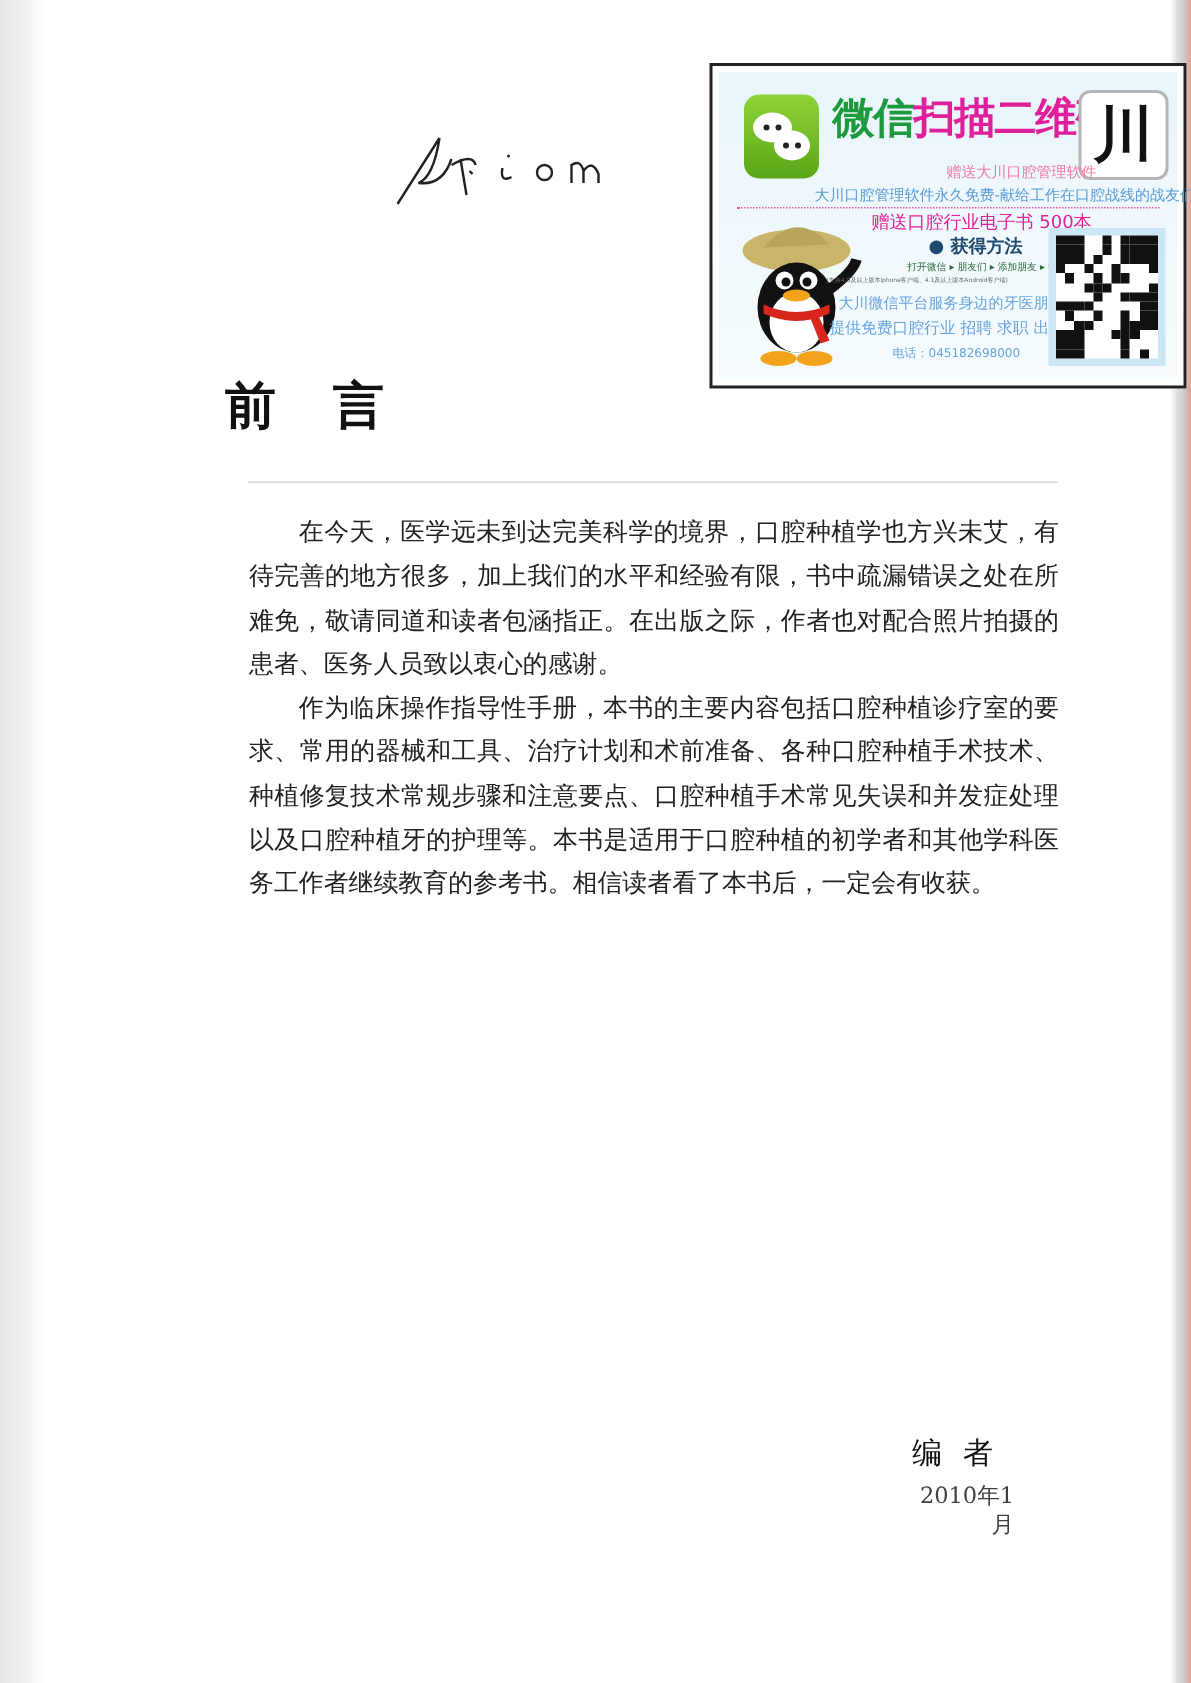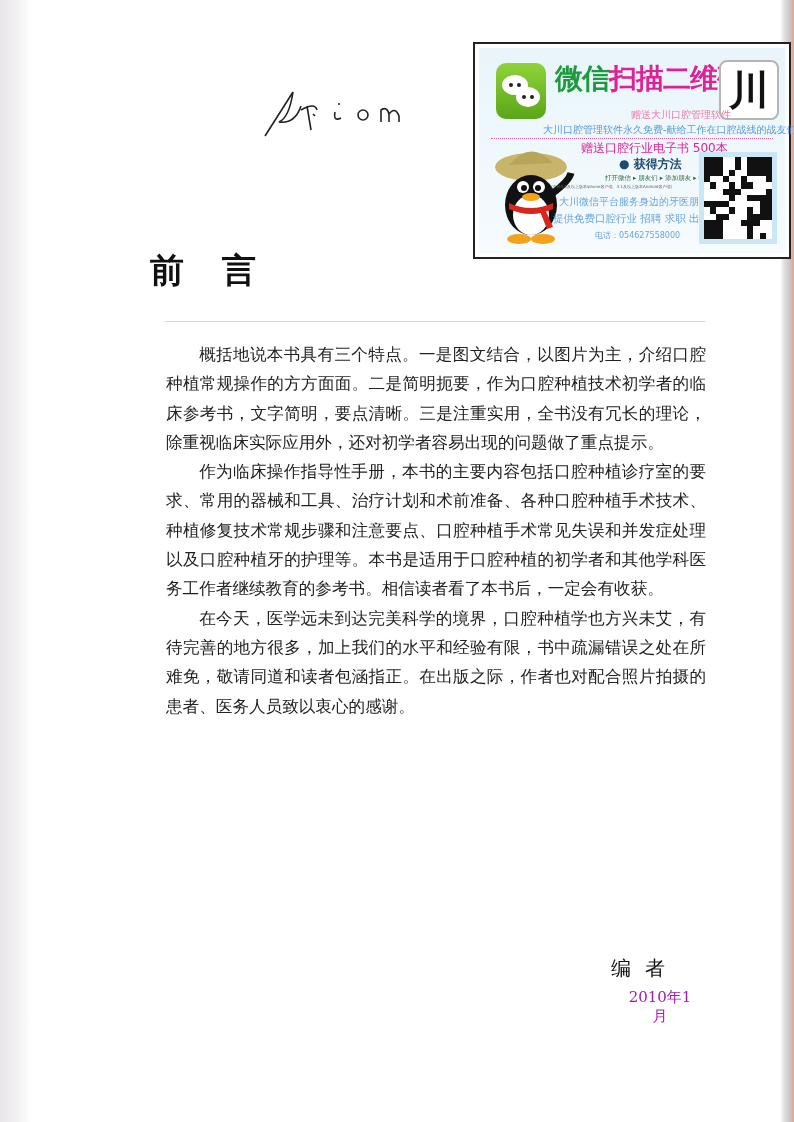--- a/index.html
+++ b/index.html
@@ -70,27 +70,27 @@
     }
     .rule {
       position:absolute; left:165px; top:321px; width:540px; border-top:1px solid #d8d8d8;
     }
     .content {
       position:absolute; left:166px; top:340px; width:540px;
       font-size:16.6px; line-height:29.3px; text-align:justify;
     }
     .content p { margin:0; text-indent:2em; }
     .sign-off {
-      position:absolute; left:592px; top:955px; width:100px; text-align:center;
+      position:absolute; left:576px; top:955px; width:100px; text-align:right;
     }
     .editor {
       font-family:"DejaVu Sans", sans-serif; font-size:20px; letter-spacing:14px; color:#111;
       padding-left:6px;
     }
-    .date { font-size:15px; margin-top:6px; color:#a21caf;margin-left:36px; }
+    .date { font-size:15px; margin-top:6px; color:#404040;margin-left:36px; }
   </style>
 </head>
 <body>
 
 <div class="left-shade"></div>
 <div class="right-edge"></div>
 
 <svg class="signature" viewBox="0 0 170 60">
   <path d="M10 48 L38 4 M38 4 Q34 30 24 34 Q40 36 46 18 M46 22 Q60 14 62 22 M52 18 L56 42 M58 26 L60 28" stroke="#222" stroke-width="1.6" fill="none"></path>
   <path d="M80 24 Q78 34 86 30" stroke="#222" stroke-width="1.6" fill="none"></path>
@@ -133,21 +133,21 @@
       <path d="M62 50 Q78 38 80 30" stroke="#111" stroke-width="7" fill="none"></path>
       <ellipse cx="28" cy="96" rx="12" ry="5" fill="#f3a21b"></ellipse>
       <ellipse cx="52" cy="96" rx="12" ry="5" fill="#f3a21b"></ellipse>
     </svg>
     <div class="ad-line" style="top:92px;font-size:12px;color:#e0209a;left:84px;right:0;text-align:left;padding-left:18px;">赠送口腔行业电子书  500本</div>
     <div class="ad-line" style="top:108px;font-size:12px;font-weight:bold;color:#1f4a6e;left:140px;text-align:left;">● 获得方法</div>
     <div class="ad-line" style="top:126px;font-size:6.5px;color:#2d6a3a;left:72px;text-align:center;">打开微信 ▸ 朋友们 ▸ 添加朋友 ▸ 扫描二维码</div>
     <div class="ad-line" style="top:136px;font-size:4px;color:#666;left:72px;text-align:left;">(支持4.0及以上版本iphone客户端、4.1及以上版本Android客户端)</div>
     <div class="ad-line" style="top:147px;font-size:10px;color:#6aa4dc;left:80px;text-align:left;">大川微信平台服务身边的牙医朋友</div>
     <div class="ad-line" style="top:164px;font-size:10.5px;color:#6aa4dc;left:74px;text-align:left;">提供免费口腔行业 招聘 求职 出兑</div>
-    <div class="ad-line" style="top:182px;font-size:8px;color:#6aa4dc;left:116px;text-align:left;">电话：054627558000</div>
+    <div class="ad-line" style="top:182px;font-size:8px;color:#6aa4dc;left:116px;text-align:left;">电话：045182698000</div>
     <div class="qr">
       <div class="qr-inner" id="qr-grid">
           <span class="b"></span>
           <span class="b"></span>
           <span class="b"></span>
           <span></span>
           <span></span>
           <span class="b"></span>
           <span></span>
           <span class="b"></span>
@@ -288,21 +288,20 @@
           <span></span>
         </div>
     </div>
   </div>
 </div>
 
 <div class="page-title">前言</div>
 <div class="rule"></div>
 
 <div class="content">
-  <p>概括地说本书具有三个特点。一是图文结合，以图片为主，介绍口腔种植常规操作的方方面面。二是简明扼要，作为口腔种植技术初学者的临床参考书，文字简明，要点清晰。三是注重实用，全书没有冗长的理论，除重视临床实际应用外，还对初学者容易出现的问题做了重点提示。</p>
+  <p>在今天，医学远未到达完美科学的境界，口腔种植学也方兴未艾，有待完善的地方很多，加上我们的水平和经验有限，书中疏漏错误之处在所难免，敬请同道和读者包涵指正。在出版之际，作者也对配合照片拍摄的患者、医务人员致以衷心的感谢。</p>
   <p>作为临床操作指导性手册，本书的主要内容包括口腔种植诊疗室的要求、常用的器械和工具、治疗计划和术前准备、各种口腔种植手术技术、种植修复技术常规步骤和注意要点、口腔种植手术常见失误和并发症处理以及口腔种植牙的护理等。本书是适用于口腔种植的初学者和其他学科医务工作者继续教育的参考书。相信读者看了本书后，一定会有收获。</p>
-  <p>在今天，医学远未到达完美科学的境界，口腔种植学也方兴未艾，有待完善的地方很多，加上我们的水平和经验有限，书中疏漏错误之处在所难免，敬请同道和读者包涵指正。在出版之际，作者也对配合照片拍摄的患者、医务人员致以衷心的感谢。</p>
 </div>
 
 <div class="sign-off">
   <div class="editor">编者</div>
   <div class="date">2010年1月</div>
 </div>
 
 </body></html>

